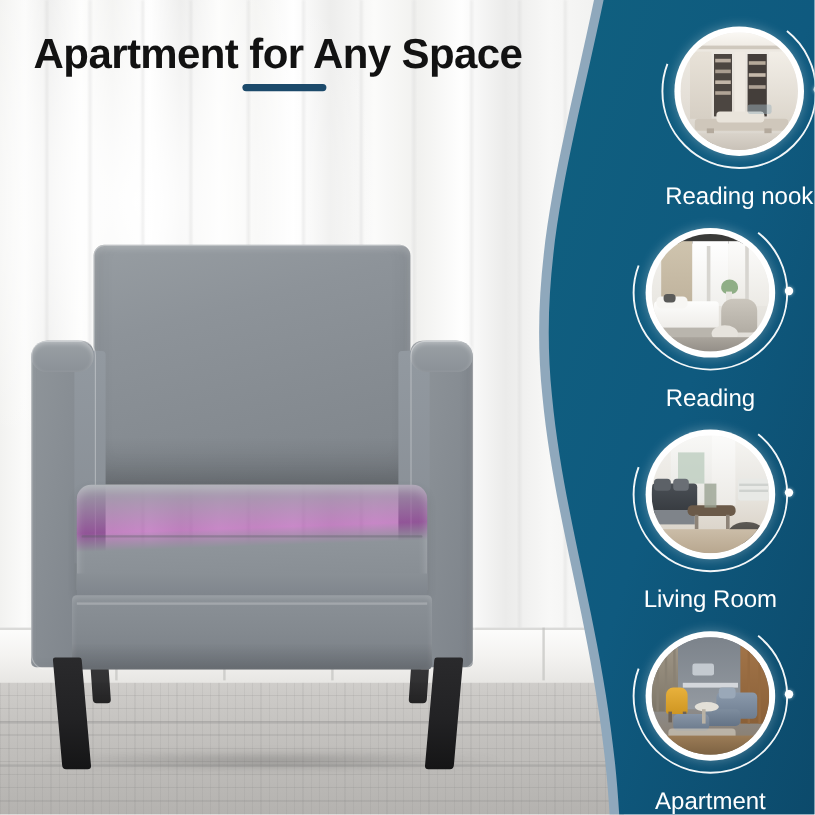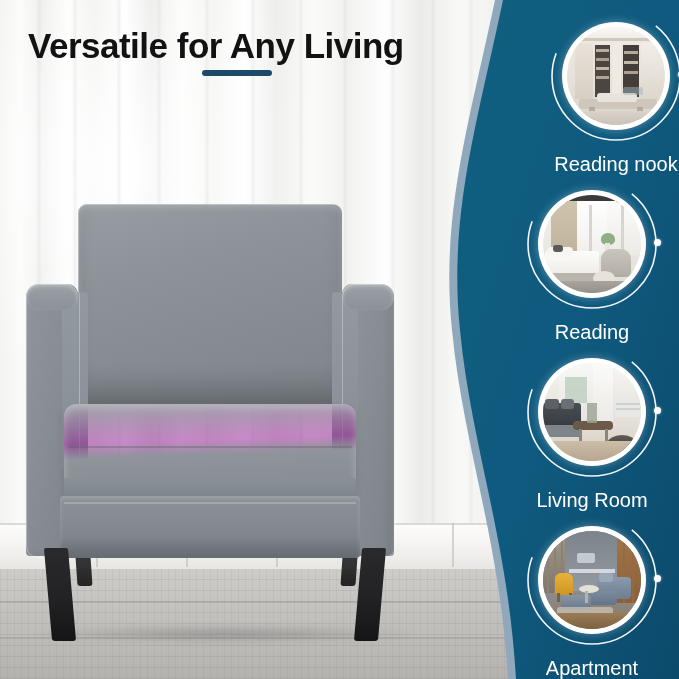--- a/index.html
+++ b/index.html
@@ -218,21 +218,21 @@
 
       <div class="base"></div>
       <div class="base-line"></div>
       <div class="base-shadow"></div>
 
       <div class="leg fl"></div>
       <div class="leg fr"></div>
     </div>
   </div>
 
-  <div class="title">Versatile for Any Living</div>
+  <div class="title">Apartment for Any Space</div>
   <div class="title-underline" style="background:#1c4a6b"></div>
 
   <svg class="blue-panel" viewBox="0 0 679 679" width="679" height="679">
     <defs>
       <linearGradient id="bg-blue" x1="0" y1="0" x2="1" y2="1">
         <stop offset="0%" stop-color="#10607f"></stop>
         <stop offset="50%" stop-color="#0f5a7f"></stop>
         <stop offset="100%" stop-color="#0c4a6b"></stop>
       </linearGradient>
     </defs>

